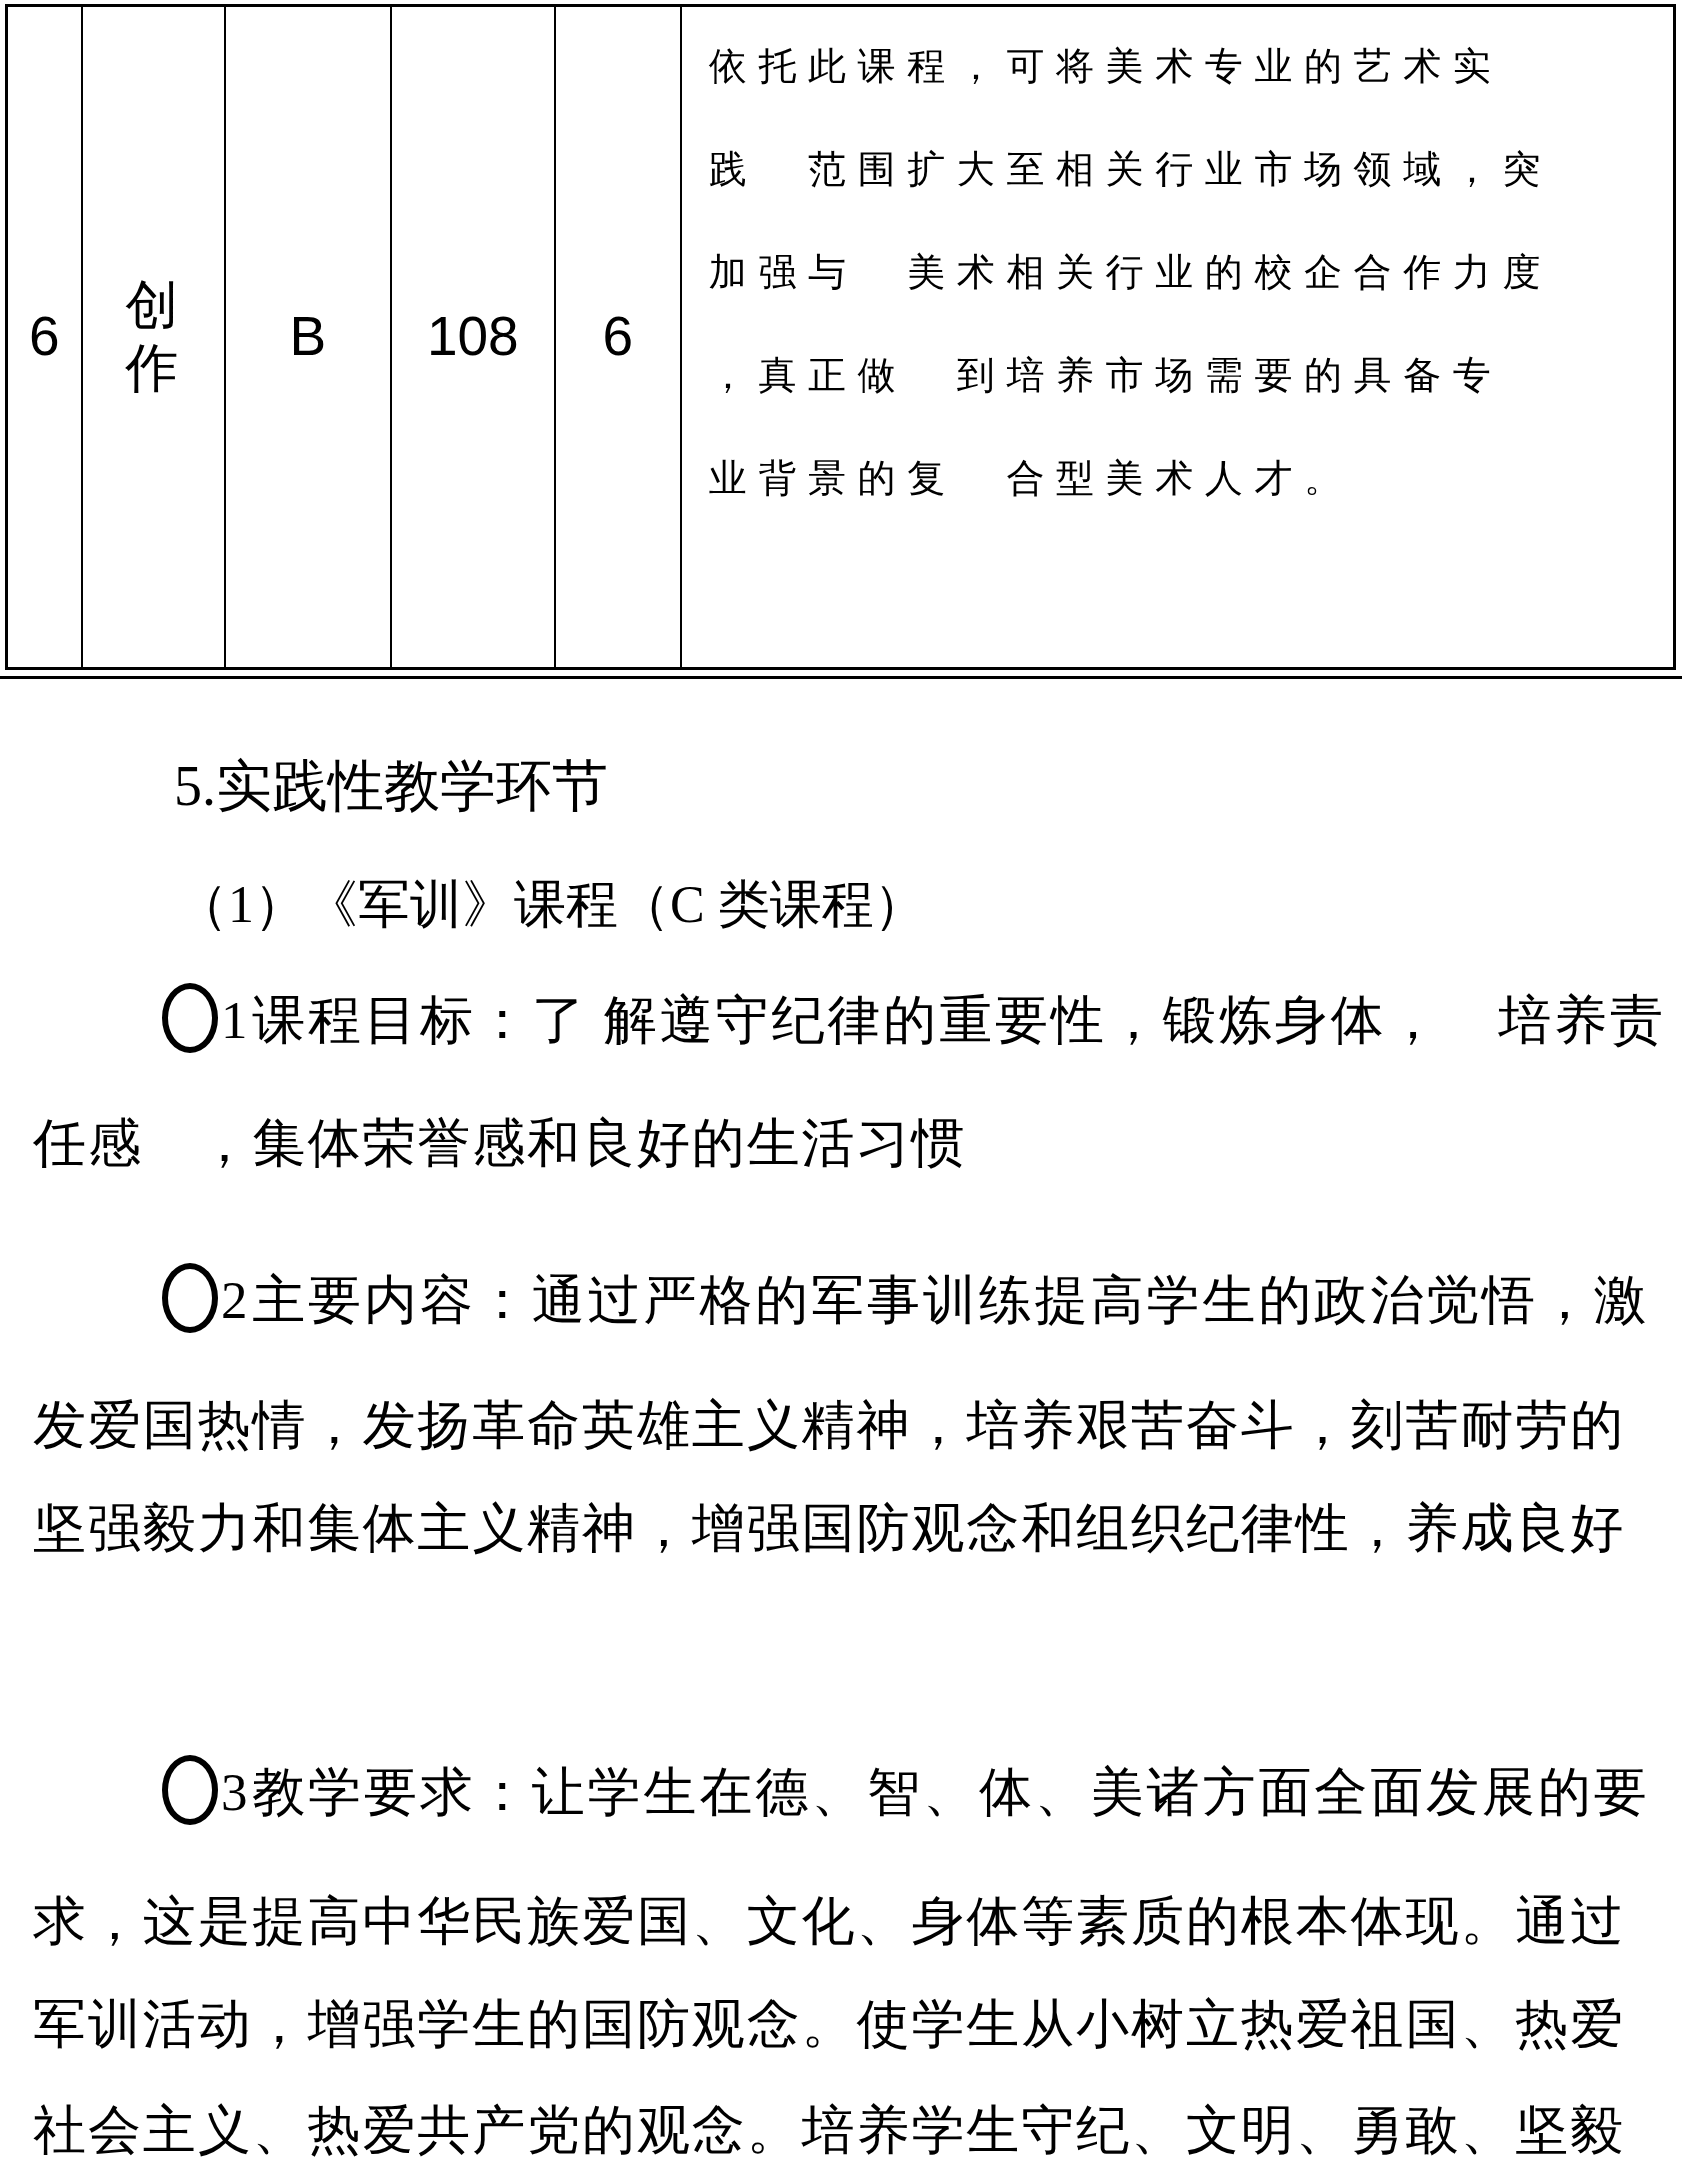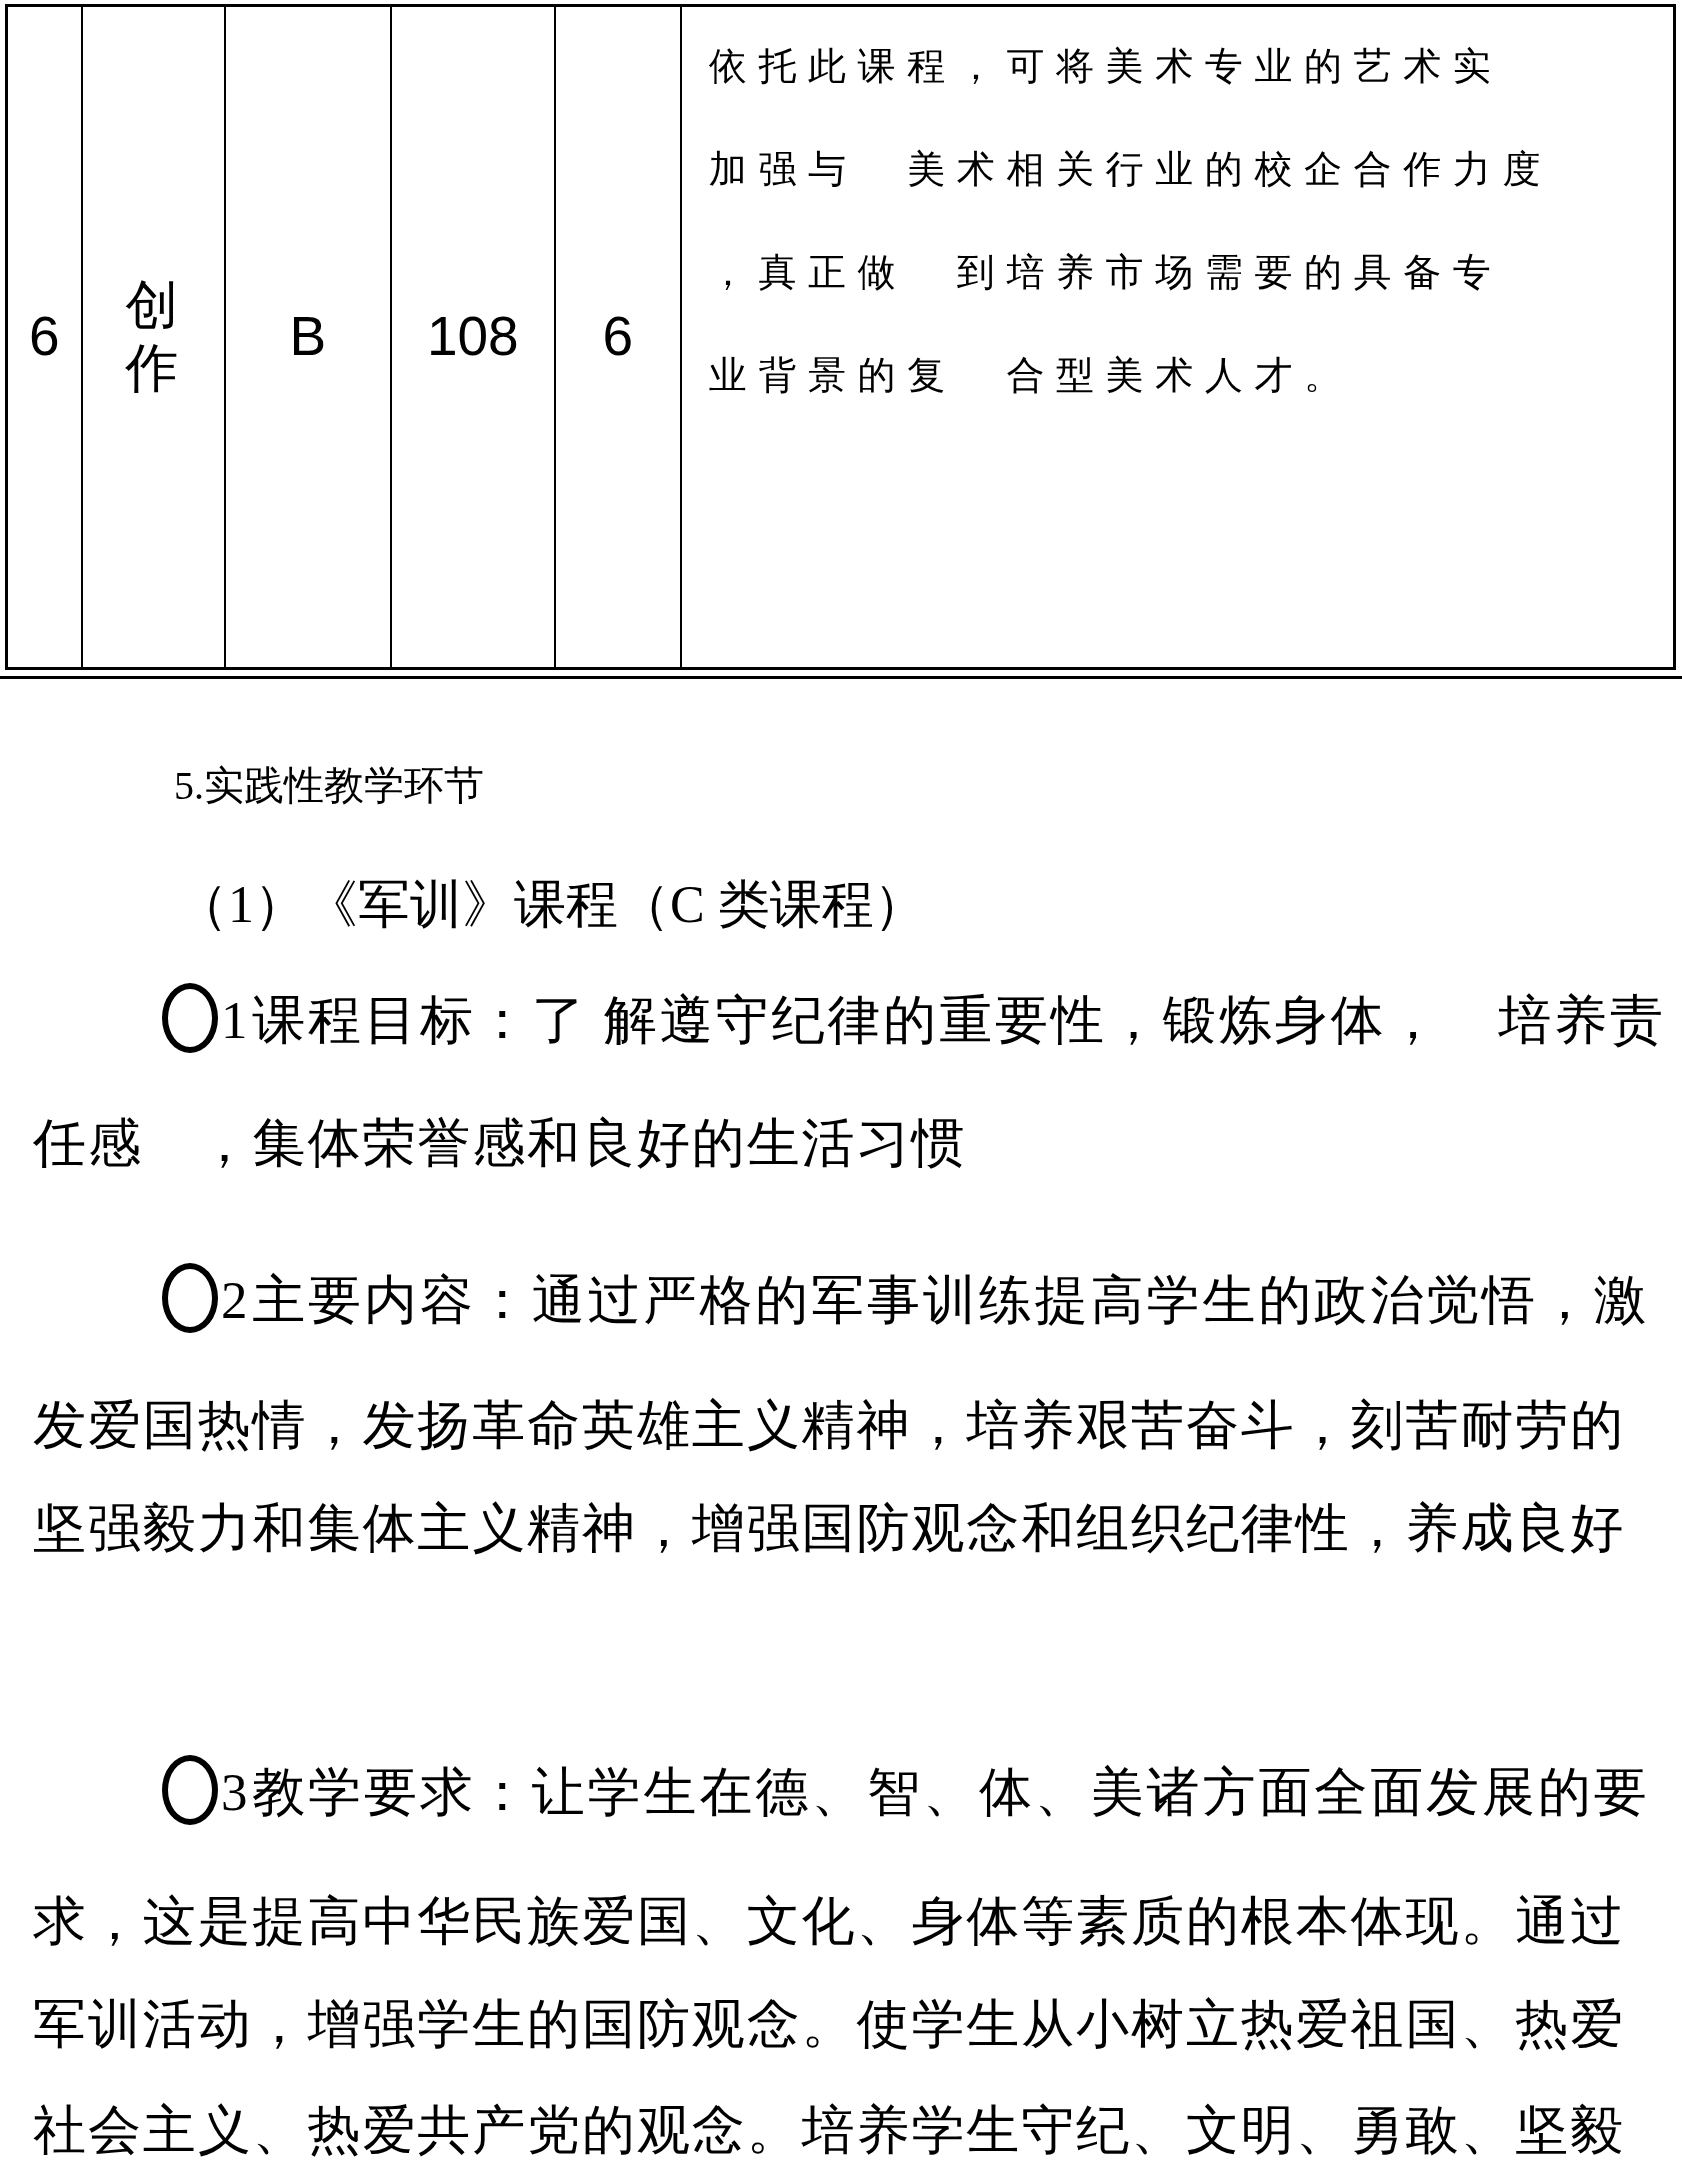--- a/index.html
+++ b/index.html
@@ -42,21 +42,21 @@
     line-height:103px;
   }
   .desc-line{white-space:nowrap;}
   .table-underline{
     position:absolute;left:0;top:676px;
     width:1683px;height:2.9px;background:#000;
   }
   
   .h1{
     position:absolute;left:174px;top:751px;
-    font-size:40px;line-height:70px;white-space:nowrap;
+    font-size:56px;line-height:70px;white-space:nowrap;
   }
   .h2{
     position:absolute;left:176px;top:872px;
     font-size:52px;line-height:66px;white-space:nowrap;
   }
   
   .line{
     position:absolute;left:33px;
     font-size:53px;letter-spacing:1.9px;
     line-height:67px;white-space:nowrap;
@@ -91,20 +91,21 @@
       <span class="num-text">B</span>
     </div>
     <div class="cell">
       <span class="num-text">108</span>
     </div>
     <div class="cell">
       <span class="num-text">6</span>
     </div>
     <div class="cell last desc">
       <div class="desc-line">依托此课程，可将美术专业的艺术实</div>
+      <div class="desc-line">践　范围扩大至相关行业市场领域，突</div>
       <div class="desc-line">加强与　美术相关行业的校企合作力度</div>
       <div class="desc-line">，真正做　到培养市场需要的具备专</div>
       <div class="desc-line">业背景的复　合型美术人才。</div>
     </div>
   </div>
   <div class="table-underline"></div>
 
   <div class="h1">5.实践性教学环节</div>
   <div class="h2">（1）《军训》课程（C 类课程）</div>
 

